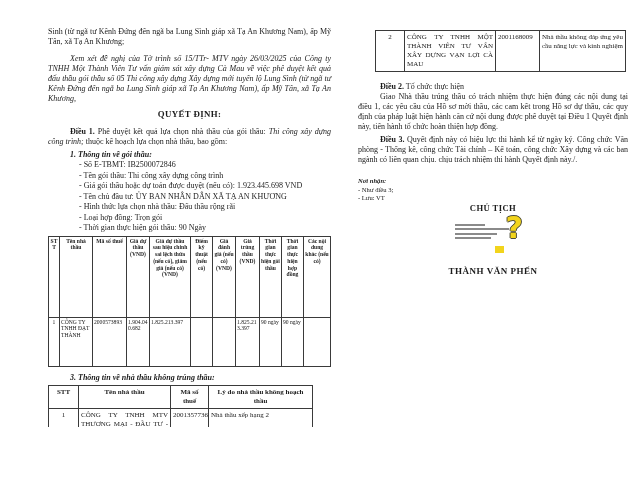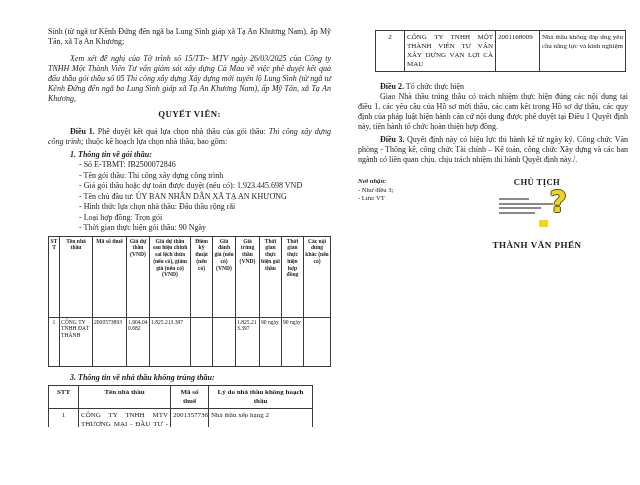--- a/index.html
+++ b/index.html
@@ -37,21 +37,21 @@
   .tbl-b td, .tbl-c td { padding:2px 2px; }
   .tbl-c { font-size:7px; line-height:9px; border-collapse:collapse; table-layout:fixed; }
   .tbl-c td { border:1px solid #3a3a3a; vertical-align:top; }
   .hd-row td { font-weight:bold; text-align:center; }
   .cell-center { text-align:center; }
   .cell-justify { text-align:justify; }
   .tbl-b .rw td { height:30px; }
   .tbl-c .rw td { height:30px; }
 
   .art-title { margin-top:10px; }
-  .sign-row { display:flex; margin-top:12px; }
+  .sign-row { display:flex; margin-top:12px;flex-direction:column; }
   .recipients { width:88px; font-size:6.6px; line-height:8.5px; text-align:left; }
   .recipients .lbl { font-weight:bold; font-style:italic; }
   .sig-block { flex:1; text-align:center; }
   .signer-title { font-size:8.6px; font-weight:bold; letter-spacing:.4px; }
 
   .stamp { position:relative; width:76px; height:36px; margin:7px auto 0 auto; }
   .stamp-lines { position:absolute; left:0; top:4px; width:56px; }
   .stamp-line { height:2px; background:#8a8a8a; margin-bottom:2.6px; }
   .l1 { width:30px; } .l2 { width:54px; } .l3 { width:42px; } .l4 { width:36px; }
   .stamp-q {
@@ -72,21 +72,21 @@
 <body>
 
 <div class="sheet">
 
   <div class="col-left">
 
     <p>Sinh (từ ngã tư Kênh Đứng đến ngã ba Lung Sình giáp xã Tạ An Khương Nam), ấp Mỹ Tân, xã Tạ An Khương;</p>
 
     <p class="indent italic" style="margin-top:7px">Xem xét đề nghị của Tờ trình số 15/TTr- MTV ngày 26/03/2025 của Công ty TNHH Một Thành Viên Tư vấn giám sát xây dựng Cà Mau về việc phê duyệt kết quả đấu thầu gói thầu số 05 Thi công xây dựng Xây dựng mới tuyến lộ Lung Sình (từ ngã tư Kênh Đứng đến ngã ba Lung Sình giáp xã Tạ An Khương Nam), ấp Mỹ Tân, xã Tạ An Khương,</p>
 
-    <div class="decision-heading">QUYẾT VIÊN:</div>
+    <div class="decision-heading">QUYẾT ĐỊNH:</div>
 
     <p class="indent" style="margin-top:8px">
       <span class="bold">Điều 1.</span><span> Phê duyệt kết quả lựa chọn nhà thầu của gói thầu: </span><span class="italic">Thi công xây dựng công trình;</span><span> thuộc kế hoạch lựa chọn nhà thầu, bao gồm:</span>
     </p>
 
     <div class="sub-heading" style="margin-top:2px">1. Thông tin về gói thầu:</div>
 
     <p class="bullet">- Số E-TBMT: IB2500072846</p>
     <p class="bullet">- Tên gói thầu: Thi công xây dựng công trình</p>
     <p class="bullet">- Giá gói thầu hoặc dự toán được duyệt (nếu có): 1.923.445.698 VND</p>

